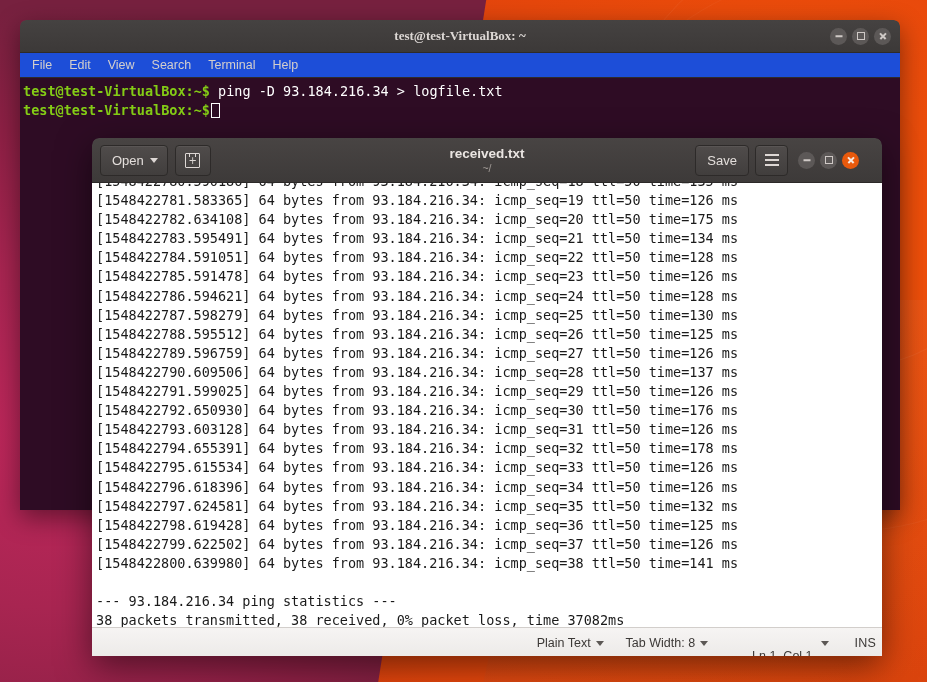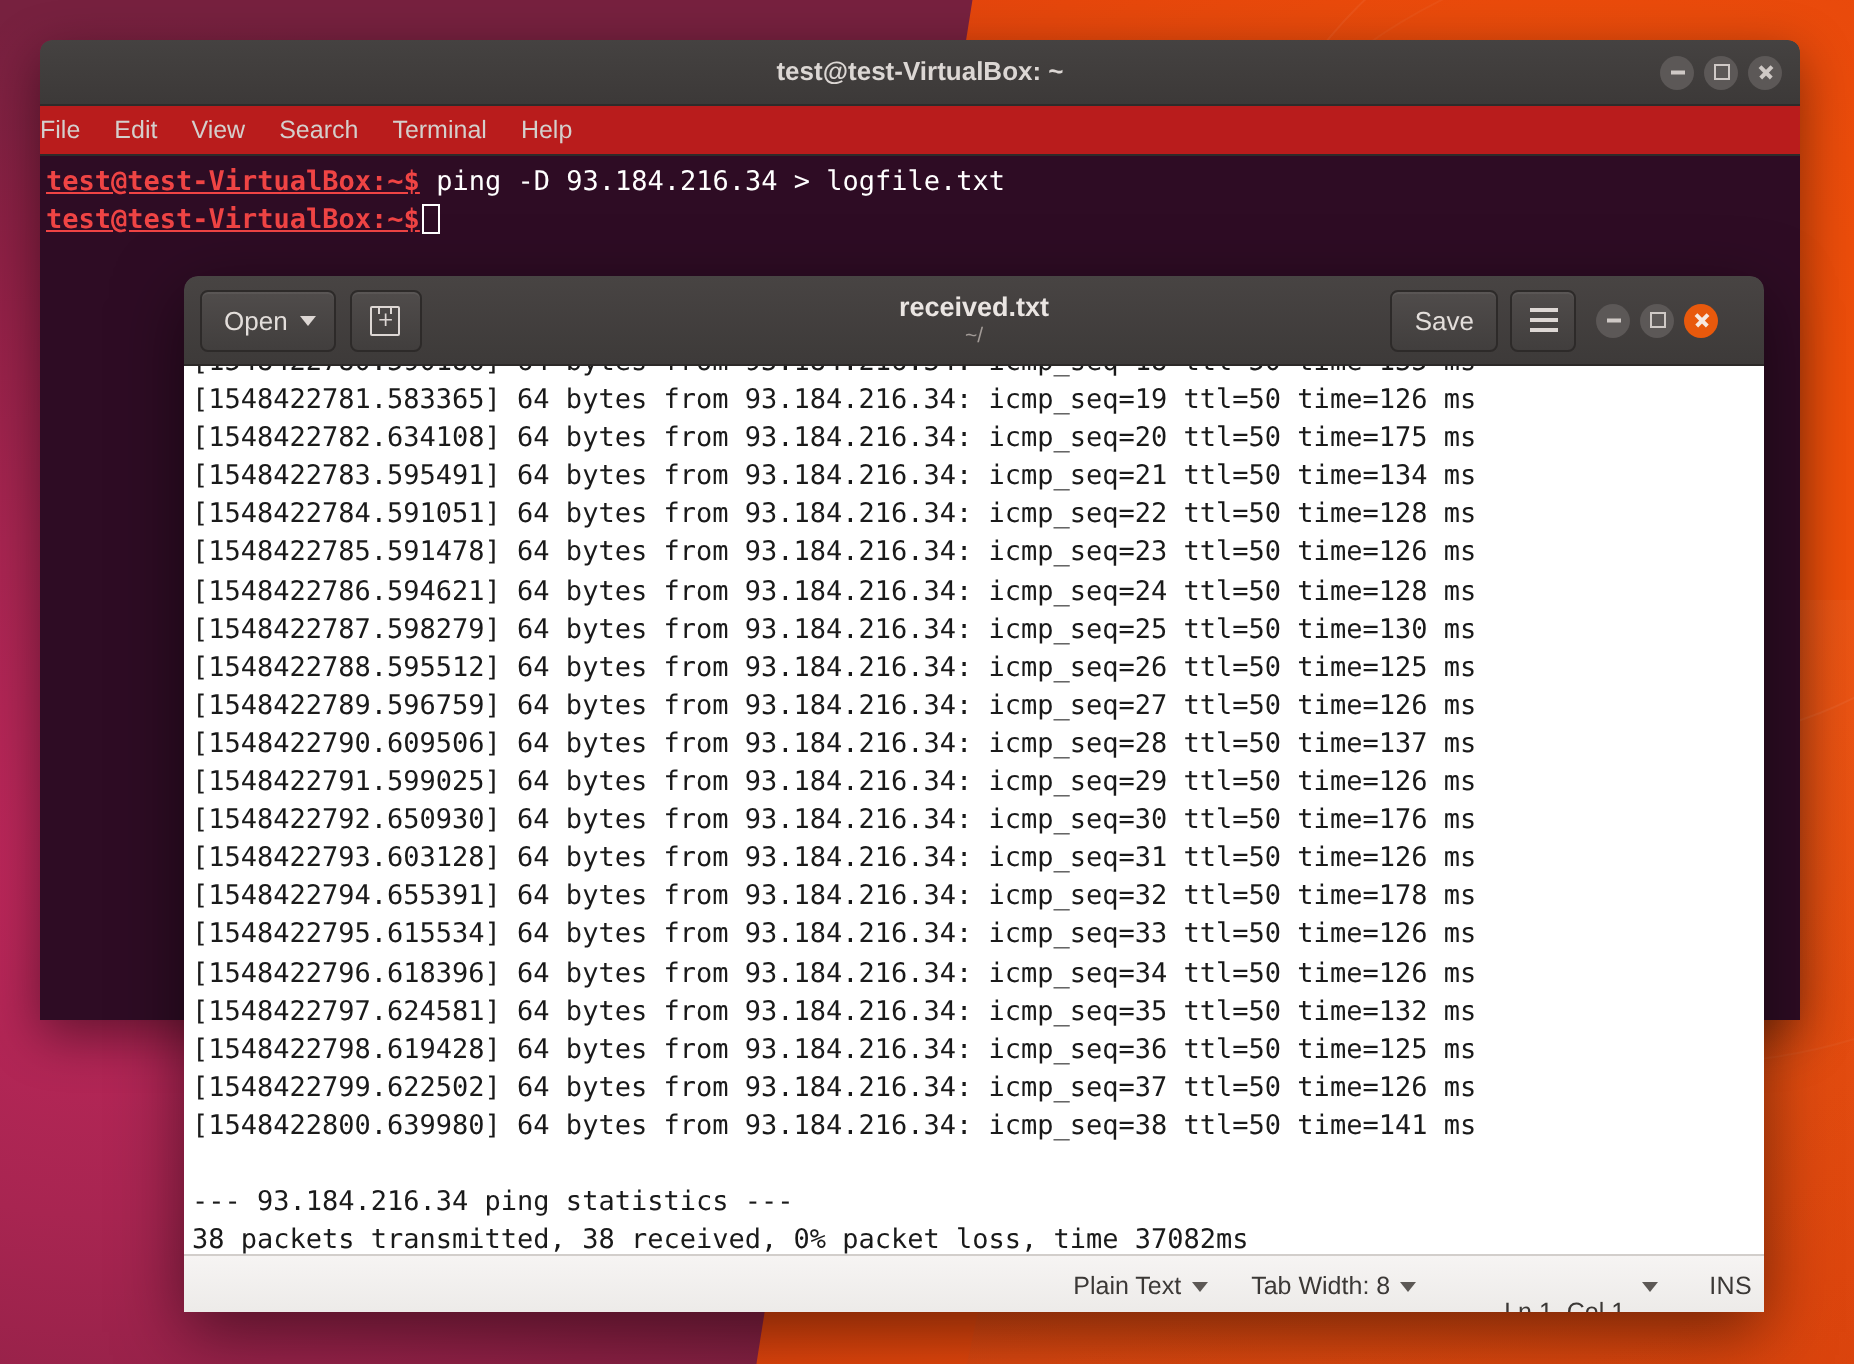--- a/index.html
+++ b/index.html
@@ -59,20 +59,21 @@
     border-radius: 6px 6px 0 0;
     box-shadow: 0 8px 26px rgba(0,0,0,0.45);
     overflow: hidden;
   }
   #terminal-titlebar {
     position: relative;
     height: 32px;
     background: linear-gradient(180deg, #454241 0%, #3c3938 100%);
     border-radius: 6px 6px 0 0;
     border-bottom: 1px solid #2e2b2a;
+    font-family: Liberation Serif, serif;
   }
   #terminal-title {
     position: absolute;
     left: 0; right: 0; top: 0;
     line-height: 32px;
     text-align: center;
     color: #dcd7d4;
     font-size: 13px;
     font-weight: bold;
   }
@@ -114,44 +115,45 @@
     width: 8px; height: 1.5px;
     background: #cfc9c6;
   }
   .win-btn.close::before { transform: translate(-50%,-50%) rotate(45deg); }
   .win-btn.close::after  { transform: translate(-50%,-50%) rotate(-45deg); }
   .win-btn.close-orange::before,
   .win-btn.close-orange::after { background: #f6e9e0; }
 
   #terminal-menubar {
     height: 24px;
-    background: #b91c1c;
-    display: flex;
-    align-items: center;
+    background: #1d4ed8;
+    display: flex;
+    align-items: center;
+    padding-left: 12px;
     gap: 17px;
     border-bottom: 1px solid #2e2b2a;
   }
   .menu-item {
     color: #d4cfcc;
     font-size: 12.5px;
     line-height: 24px;
     cursor: default;
   }
   #terminal-body {
     background: #2e0c24;
     height: 434px;
     padding: 4px 0 0 3px;
     font-family: "DejaVu Sans Mono", "Liberation Mono", monospace;
     font-size: 13.5px;
     line-height: 19px;
     color: #ffffff;
     overflow: hidden;
   }
   .term-line { white-space: pre; }
-  .term-prompt { color: #ef4444; font-weight: bold; text-decoration: underline; }
+  .term-prompt { color: #84cc16; font-weight: bold; }
   .term-cmd { color: #ffffff; }
   .term-cursor {
     display: inline-block;
     width: 9px; height: 15px;
     border: 1px solid #ffffff;
     vertical-align: -3px;
     margin-left: 1px;
     box-sizing: border-box;
   }
 

